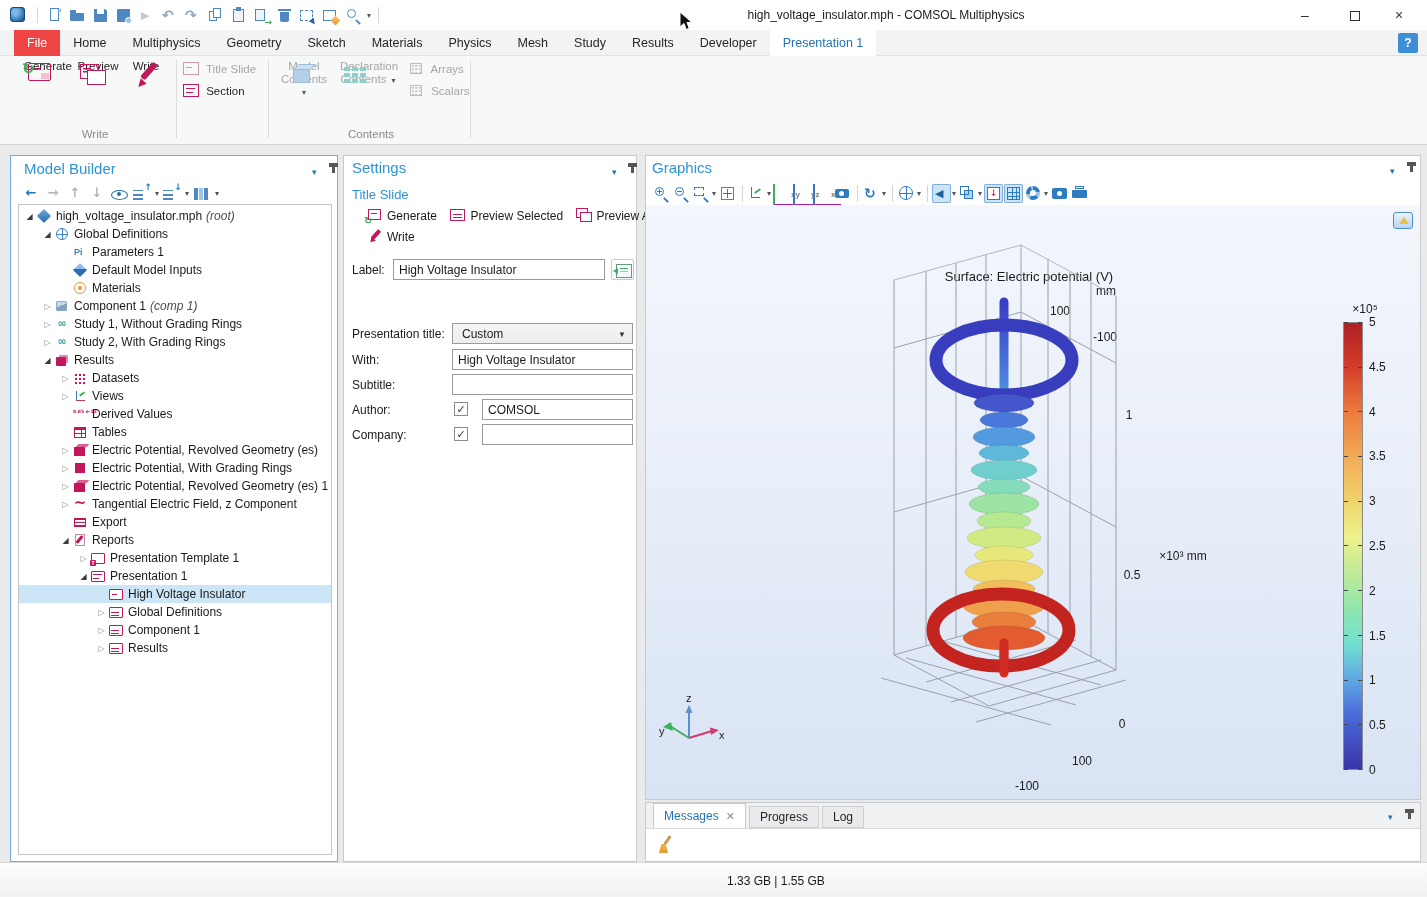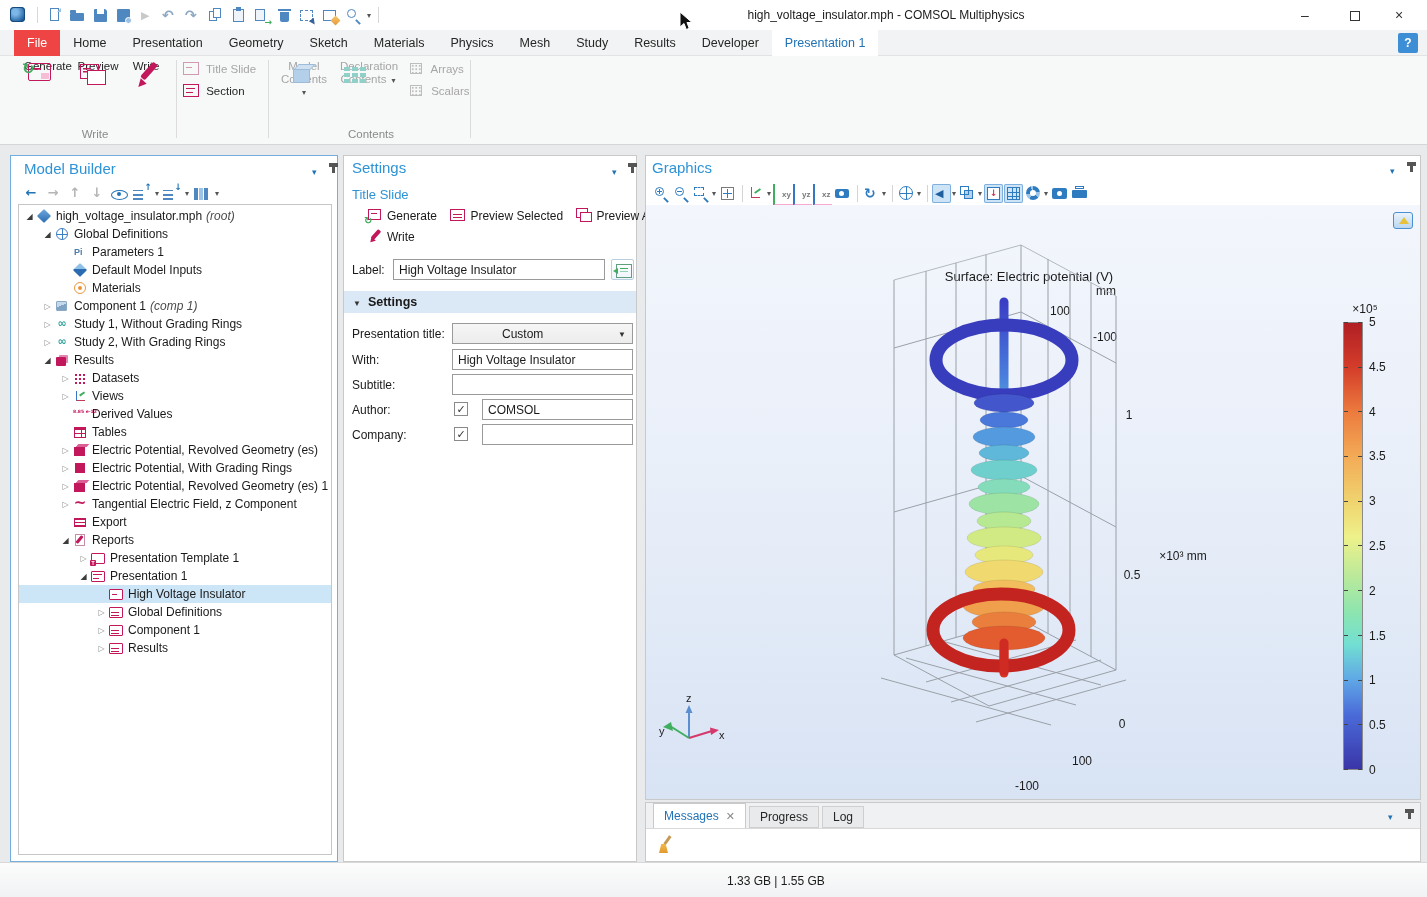--- a/index.html
+++ b/index.html
@@ -178,21 +178,21 @@
      linear-gradient(#3fae5f 0 0) 3px 2.5px/8px 1.4px no-repeat,linear-gradient(#8fd1b2 0 0) 3px 5.5px/8px 1.4px no-repeat; }
   #label-side-btn::after { content:""; position:absolute; left:1px; top:8px; border-top:3.5px solid transparent; border-bottom:3.5px solid transparent; border-right:5px solid #3fae5f; }
   #st-section-bar { position:absolute; left:0; top:135px; width:292px; height:22px; background:#dbe9f6; line-height:22px; }
   #st-section-bar .sec-caret { font-size:8px; color:#333; margin:0 7px 0 9px; }
   #st-section-bar .sec-title { font-weight:bold; font-size:12.5px; }
   .form-row { position:absolute; left:8px; width:278px; height:21px; }
   .form-row .flabel { position:absolute; left:0; top:4px; }
   .fctl { left:100px; top:0; width:181px; }
   #row-ptitle { top:167px; } #row-title { top:193px; } #row-subtitle { top:218px; } #row-author { top:243px; } #row-company { top:268px; }
   .select { position:absolute; left:100px; top:0; width:181px; height:21px; border:1px solid #9a9a9a; background:linear-gradient(#f6f6f6,#ececec); }
-  .select .sel-text { position:absolute; left:9px; top:3px;margin-left:40px; }
+  .select .sel-text { position:absolute; left:9px; top:3px; }
   .select .sel-caret { position:absolute; right:6px; top:6px; font-size:8px; color:#333; }
   .cb { position:absolute; left:102px; top:3px; width:14px; height:14px; border:1px solid #8a8a8a; background:#fff; text-align:center; font:bold 11px/13px "DejaVu Sans"; color:#333; }
   .cb-input { left:130px; top:0; width:151px; }
 
   
   #graphics-panel { left:645px; top:155px; width:776px; height:645px; }
   #gx-title { position:absolute; left:6px; top:3px; }
   #gx-caret { left:744px; top:10px; } #gx-pin { left:758px; top:5px; }
   #gx-toolbar { position:absolute; left:6px; top:27px; height:21px; display:flex; align-items:center; }
   .gt { position:relative; width:19px; height:19px; margin-right:1px; }
@@ -204,21 +204,21 @@
      background:linear-gradient(#2f7bc0 0 0) center/5px 1.4px no-repeat,linear-gradient(#2f7bc0 0 0) center/1.4px 5px no-repeat; }
   .gt-zoom-in::after,.gt-zoom-out::after,.gt-zoom-box::after { right:2px; bottom:2px; width:6px; height:2px; background:#2f7bc0; transform:rotate(45deg); }
   .gt-zoom-out::before { left:3px; top:3px; width:9px; height:9px; border:1.7px solid #2f7bc0; border-radius:50%;
      background:linear-gradient(#2f7bc0 0 0) center/5px 1.4px no-repeat; }
   .gt-zoom-box::before { left:2px; top:3px; width:10px; height:9px; border:1.3px dashed #2f7bc0; }
   .gt-zoom-extents::before { left:3px; top:3px; width:13px; height:13px; border:1.4px solid #7a7a7a;
      background:linear-gradient(#2f7bc0 0 0) center/9px 1.4px no-repeat,linear-gradient(#2f7bc0 0 0) center/1.4px 9px no-repeat; }
   .gt-default-view::before { left:4px; top:3px; width:9px; height:11px; border-left:1.7px solid #3776c4; border-bottom:1.7px solid #c23a55; }
   .gt-default-view::after { left:7px; top:6px; width:7px; height:1.7px; background:#3fae5f; transform:rotate(-35deg); }
   .gt-view { font:bold 8px/19px "Liberation Sans"; color:#7a7a7a; text-align:center; }
-  .gt-view i { font-style:normal; display:inline-block; padding:1px 2px 0 7px; border-left:2px solid #3fae5f; border-bottom:2px solid #f9a8d4; }
+  .gt-view i { font-style:normal; display:inline-block; padding:1px 2px 0 16px; border-left:2px solid #3fae5f; border-bottom:2px solid #a21caf; }
   .gt-view.bz i { border-left-color:#3776c4; }
   .gt-projection::before { left:2px; top:5px; width:14px; height:9px; background:#2f7bc0; border-radius:2px; }
   .gt-projection::after { left:6px; top:7px; width:5px; height:5px; background:#fff; border-radius:50%; }
   .gt-rotate::before { content:"↻"; left:2px; top:0; font:bold 14px/18px "DejaVu Sans"; color:#2f7bc0; }
   .gt-scene-globe::before { left:2px; top:2px; width:14px; height:14px; border:1.4px solid #2f7bc0; border-radius:50%;
      background:linear-gradient(#2f7bc0 0 0) center/100% 1px no-repeat,linear-gradient(#2f7bc0 0 0) center/1px 100% no-repeat; }
   .gt-scene-light::before { content:"◀"; left:3px; top:1px; font-size:11px; line-height:17px; color:#1f5f9e; }
   .gt-transparency::before { left:2px; top:2px; width:9px; height:9px; border:1.4px solid #2f7bc0; background:#fff; }
   .gt-transparency::after { left:6px; top:6px; width:9px; height:9px; border:1.4px solid #2f7bc0; background:rgba(47,123,192,.35); }
   .gt-axis-ind::before { left:3px; top:3px; width:13px; height:13px; border:1.4px solid #2f7bc0; background:#fff; }
@@ -301,21 +301,21 @@
     <polygon points="1,0 1,15 5,11.5 7.3,17.5 10.2,16.3 8,10.5 13,10.5" fill="#111" stroke="#fff" stroke-width="1"></polygon>
   </svg>
 
   <div id="tabbar">
     <div id="tabs">
 
         <span class="tab tab-file">File</span>
 
         <span class="tab">Home</span>
 
-        <span class="tab">Presentation</span>
+        <span class="tab">Multiphysics</span>
 
         <span class="tab">Geometry</span>
 
         <span class="tab">Sketch</span>
 
         <span class="tab">Materials</span>
 
         <span class="tab">Physics</span>
 
         <span class="tab">Mesh</span>
@@ -587,23 +587,20 @@
       <span class="st-tbitem"><span class="sti sti-preview-sel"></span><span>Preview Selected</span></span>
       <span class="st-tbitem"><span class="sti sti-preview-all"></span><span>Preview All</span></span>
     </div>
     <div class="st-toolbar" style="top:73px;">
       <span class="st-tbitem"><span class="sti sti-write"></span><span>Write</span></span>
     </div>
     <div id="label-row">
       <span class="flabel">Label:</span>
       <input class="txt" id="label-input" value="High Voltage Insulator" style="">
       <span id="label-side-btn"></span>
-    </div>
-    <div id="st-section-bar">
-      <span class="sec-caret">▼</span><span class="sec-title">Settings</span>
     </div>
     <div class="form-row" id="row-ptitle">
       <span class="flabel">Presentation title:</span>
       <div class="select">
         <span class="sel-text">Custom</span>
         <span class="sel-caret">▼</span>
       </div>
     </div>
     <div class="form-row" id="row-title">
       <span class="flabel">With:</span>

